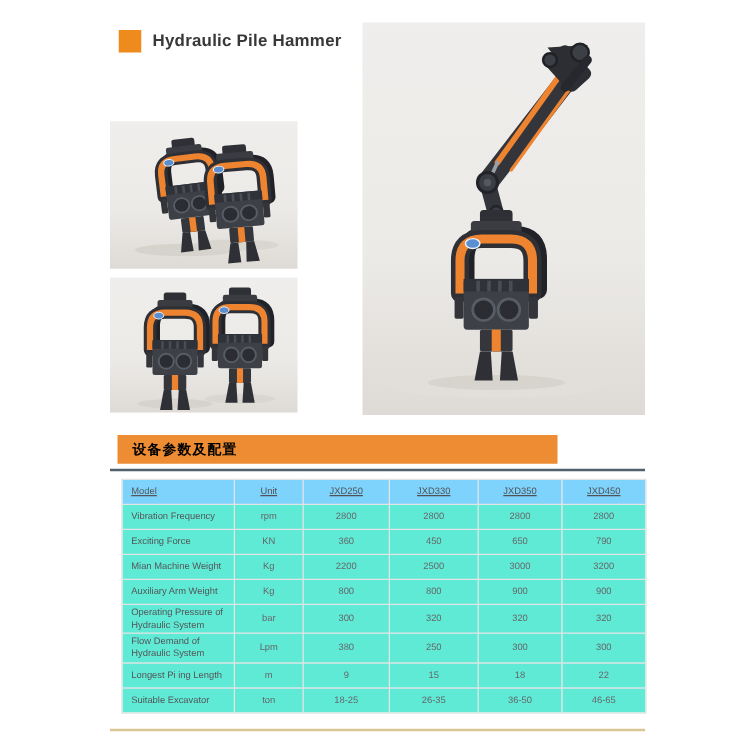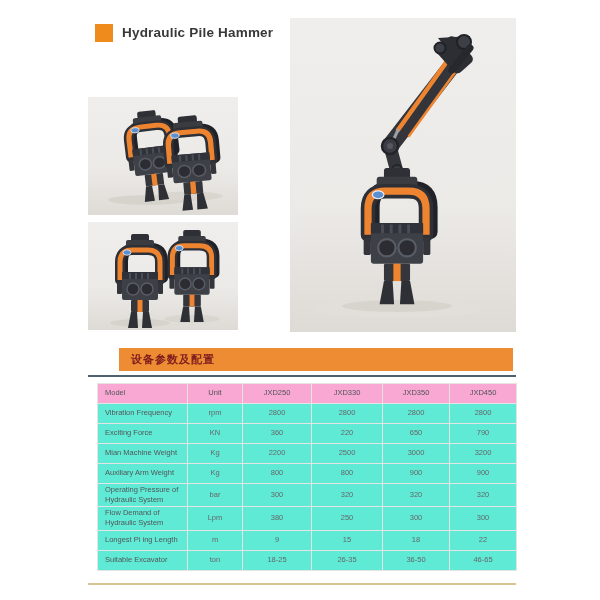--- a/index.html
+++ b/index.html
@@ -11,33 +11,33 @@
   .page-title{left:122px;top:25px;font-size:13.5px;font-weight:bold;color:#38383a;letter-spacing:.2px;}
 
   
   .photo{background:linear-gradient(180deg,#efeeec 0%,#eceae7 60%,#dedbd6 100%);overflow:hidden;}
   .photo-1{left:88px;top:97px;width:150px;height:118px;}
   .photo-2{left:88px;top:222px;width:150px;height:108px;}
   .photo-3{left:290px;top:18px;width:226px;height:314px;}
   .photo svg{display:block;width:100%;height:100%;}
 
   
-  .banner{left:94px;top:348px;width:394px;height:23px;background:var(--accent,#ee8c33);
-          display:flex;align-items:center;color:#7f1d1d;margin-left:25px;}
+  .banner{left:94px;top:348px;width:352px;height:23px;background:var(--accent,#ee8c33);
+          display:flex;align-items:center;color:#000000;}
   .banner .zh{font-size:11px;font-weight:bold;margin-left:12px;letter-spacing:1px;}
   .banner .en{font-size:11px;margin-left:16px;letter-spacing:.3px;}
   .banner-underline{left:88px;top:375px;width:428px;height:2px;background:var(--underline,#50606d);}
   .table-bottom-line{left:88px;top:583px;width:428px;height:2px;background:var(--bottomline,#d9c592);}
 
   
   .spec-wrap{left:97px;top:383px;width:419px;}
   table{border-collapse:collapse;width:100%;table-layout:fixed;}
   th,td{border:1px solid #e4e4e5;font-weight:normal;font-size:7.5px;line-height:1.35;
         color:#66676b;text-align:center;vertical-align:middle;padding:1px 3px;height:17px;}
-  thead th{background:#f9a8d4;color:#515257;}
+  thead th{background:#7dd3fc;color:#515257;text-decoration:underline;}
   tbody td{background:#5eead4;}
   td.rowlabel,th.rowlabel{text-align:left;padding-left:7px;color:#55565a;}
 </style>
 </head>
 <body style="--accent: #ee8c33; --title-square: #ef8a1c; --underline: #50606d; --bottomline: #d9c592; --machine-dark: #35373c; --machine-orange: #ee8430;">
 
 <svg width="0" height="0" style="position:absolute" aria-hidden="true">
   <defs>
     <g id="vh">
 
@@ -145,21 +145,21 @@
           <td>rpm</td>
           <td>2800</td>
           <td>2800</td>
           <td>2800</td>
           <td>2800</td>
         </tr>
         <tr>
           <td class="rowlabel">Exciting Force</td>
           <td>KN</td>
           <td>360</td>
-          <td>220</td>
+          <td>450</td>
           <td>650</td>
           <td>790</td>
         </tr>
         <tr>
           <td class="rowlabel">Mian Machine Weight</td>
           <td>Kg</td>
           <td>2200</td>
           <td>2500</td>
           <td>3000</td>
           <td>3200</td>

